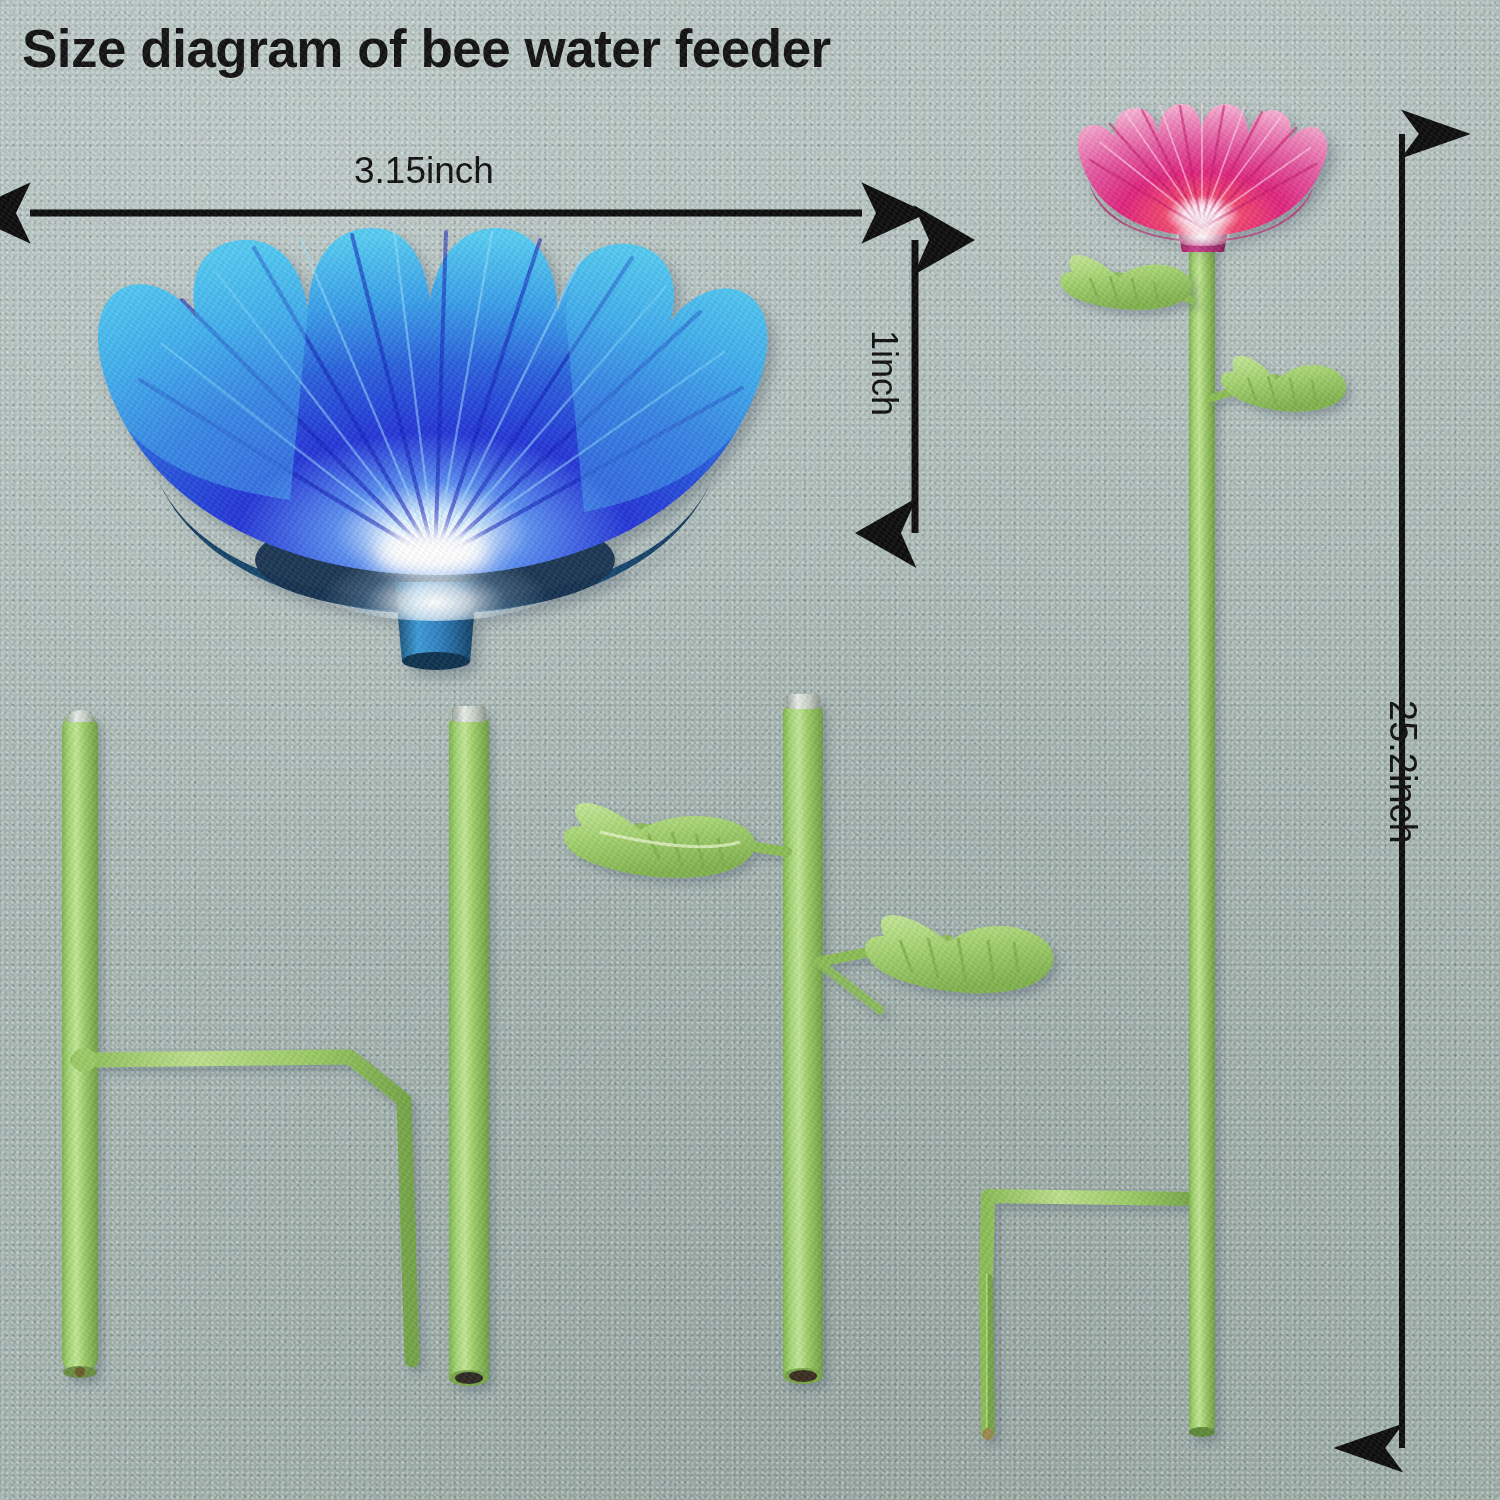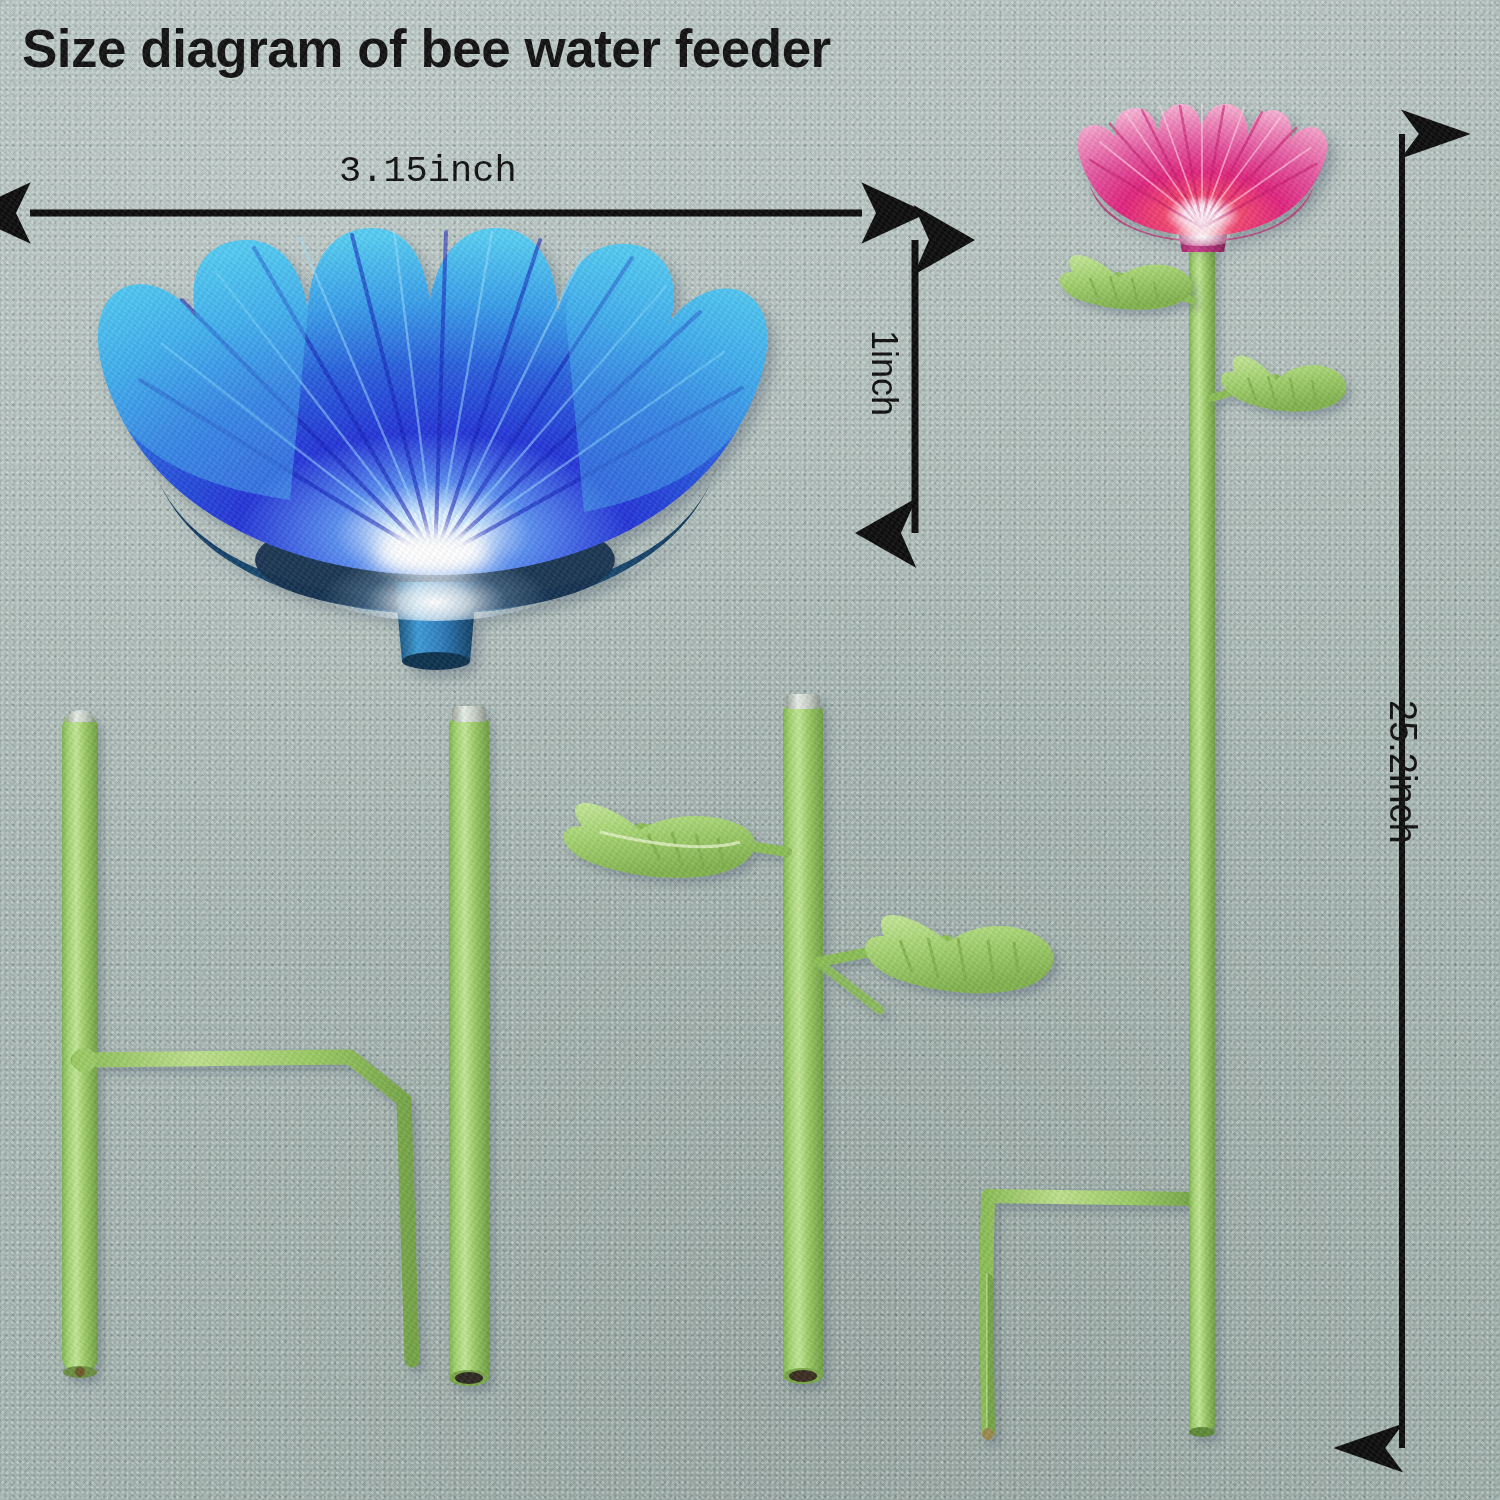--- a/index.html
+++ b/index.html
@@ -45,21 +45,21 @@
     font-size:53px;line-height:1.18;font-weight:bold;color:#121212;
     letter-spacing:-.5px;
     font-family:"Liberation Sans", sans-serif;
     text-shadow:0 1px 0 rgba(255,255,255,.25);
   }
   .dim-label{
     position:absolute;color:#101010;font-weight:400;
     font-family:"Liberation Sans", sans-serif;
     white-space:nowrap;
   }
-  #lbl-width{left:339px;top:150px;font-size:37px;font-family:Liberation Mono, monospace;}
+  #lbl-width{left:354px;top:150px;font-size:37px;}
   #lbl-height{
     left:905px;top:330px;font-size:36px;
     transform:rotate(90deg);transform-origin:left top;
   }
   #lbl-total{
     left:1424px;top:700px;font-size:38px;
     transform:rotate(90deg);transform-origin:left top;
   }
 </style>
 </head>

